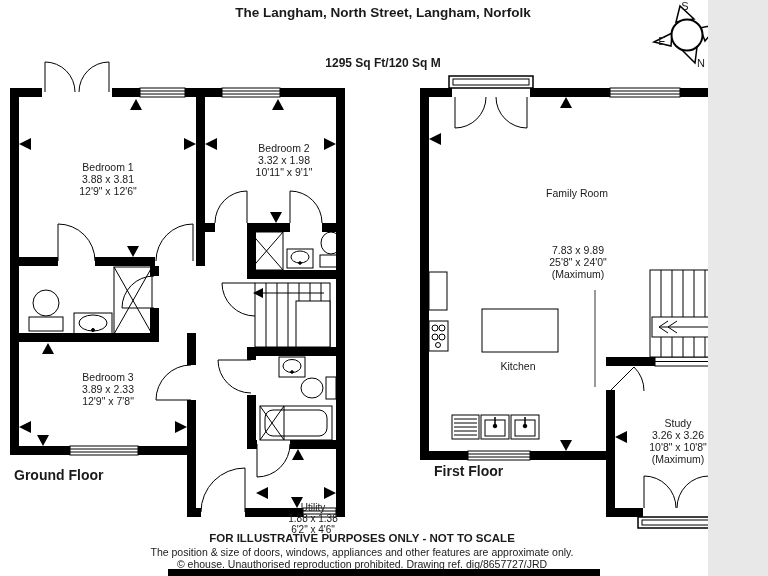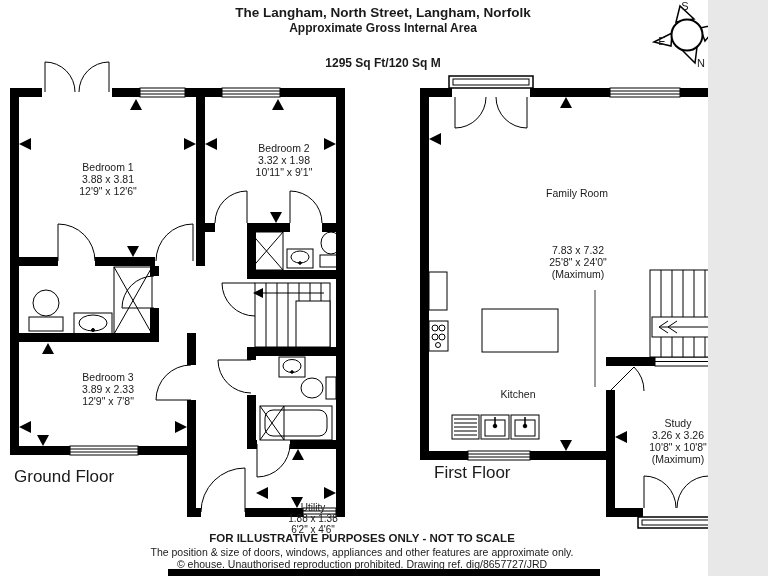--- a/index.html
+++ b/index.html
@@ -9,21 +9,21 @@
   }
   .plan-svg{position:absolute;left:0;top:0;width:768px;height:576px;}
   .lbl{position:absolute;text-align:center;white-space:nowrap;
        font-size:10.5px;line-height:12px;transform:translateX(-50%);}
   .lbl div{white-space:nowrap;}
   .title-line{position:absolute;left:383px;transform:translateX(-50%);
        font-weight:bold;white-space:nowrap;}
   .t1{top:5px;font-size:13.5px;}
   .t2{top:21px;font-size:12px;}
   .t3{top:36px;font-size:12px;margin-top:20px;}
-  .floor-lbl{position:absolute;font-weight:normal;font-size:17px;white-space:nowrap;text-align:right;}
+  .floor-lbl{position:absolute;font-weight:bold;font-size:14px;white-space:nowrap;text-align:right;}
   .compass-letter{position:absolute;font-size:11px;transform:translate(-50%,0);}
   .footer-line{position:absolute;left:362px;transform:translateX(-50%);
        font-size:10.5px;white-space:nowrap;}
   .f1{top:532px;font-weight:bold;font-size:11.5px;}
   .f2{top:546px;}
   .f3{top:558px;}
   .bottom-bar{position:absolute;left:168px;top:569px;width:432px;height:7px;background:#000;}
 </style>
 </head>
 <body>
@@ -347,21 +347,20 @@
     <g stroke="#000" fill="#fff">
       <polygon points="680,6 676,22 694,19" stroke-width="1.5"></polygon>
       <polygon points="719,24 700,28 705,41" stroke-width="1.5"></polygon>
       <polygon points="654,42 672,33 671,46" stroke-width="1.5"></polygon>
       <polygon points="695,63 679,47 697,47" stroke-width="1.5"></polygon>
       <circle cx="687" cy="35" r="15.5" stroke-width="2"></circle>
     </g>
   </svg>
 
   <div class="title-line t1">The Langham, North Street, Langham, Norfolk</div>
-  <div class="title-line t2">Approximate Gross Internal Area</div>
   <div class="title-line t3">1295 Sq Ft/120 Sq M</div>
 
   <span class="compass-letter" style="left:685px;top:0px;">S</span>
   <span class="compass-letter" style="left:729px;top:18px;">W</span>
   <span class="compass-letter" style="left:662px;top:35px;">E</span>
   <span class="compass-letter" style="left:701px;top:57px;">N</span>
 
   <div class="lbl" style="left:108px;top:161px;">
     <div>Bedroom 1</div>
     <div>3.88 x 3.81</div>
@@ -383,26 +382,26 @@
   <div class="lbl" style="left:313px;top:458px;font-size:10px;line-height:11px;margin-top:44px;">
     <div>Utility</div>
     <div>1.88 x 1.38</div>
     <div>6'2" x 4'6"</div>
   </div>
 
   <div class="lbl" style="left:577px;top:187px;">
     <div>Family Room</div>
   </div>
   <div class="lbl" style="left:578px;top:244px;">
-    <div>7.83 x 7.32</div>
+    <div>7.83 x 9.89</div>
     <div>25'8" x 24'0"</div>
     <div>(Maximum)</div>
   </div>
 
-  <div class="lbl" style="left:518px;top:388px;">
+  <div class="lbl" style="left:518px;top:360px;">
     <div>Kitchen</div>
   </div>
 
   <div class="lbl" style="left:678px;top:417px;">
     <div>Study</div>
     <div>3.26 x 3.26</div>
     <div>10'8" x 10'8"</div>
     <div>(Maximum)</div>
   </div>
 

